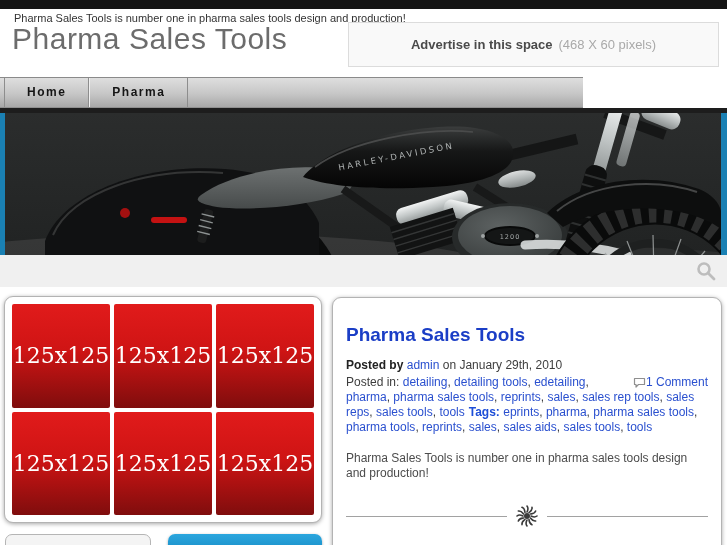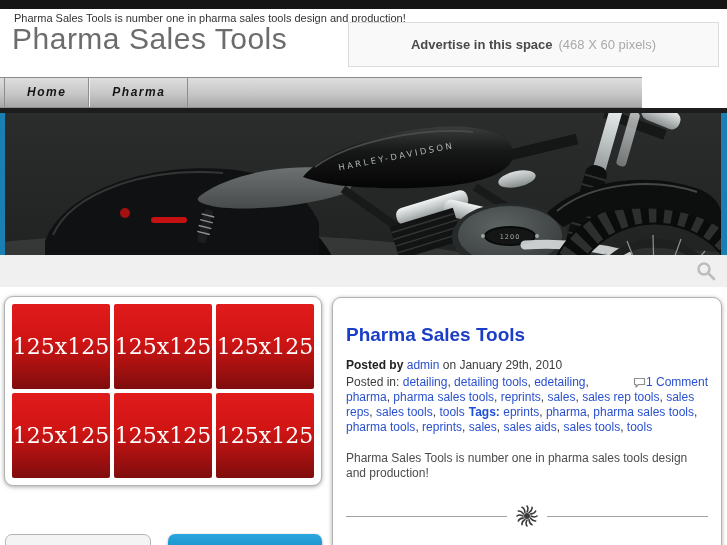--- a/index.html
+++ b/index.html
@@ -17,24 +17,24 @@
   .ad-box {
     position:absolute; left:348px; top:22px; width:371px; height:45px;
     background:#f9f9f9; border:1px solid #dcdcdc;
     display:flex; align-items:center; justify-content:center; gap:6px; cursor:pointer;
   }
   .ad-box .ad-label { font-size:13px; font-weight:bold; color:#4a4a4a; }
   .ad-box .ad-size { font-size:13px; color:#a9a9a9; }
 
   
   .nav {
-    position:absolute; left:0; top:77px; width:642px; height:31px;
+    position:absolute; left:0; top:77px; width:583px; height:31px;
     background:linear-gradient(#dedede, #c6c6c6 55%, #a8a8a8);
     border-top:1px solid #8a8a8a; border-bottom:1px solid #8f8f8f;
-    display:flex; padding-left:4px;font-style:italic;
+    display:flex; padding-left:4px;
   }
   .nav a {
     display:block; line-height:29px; padding:0 22px; text-decoration:none;
     font-size:12px; font-weight:bold; letter-spacing:1.5px; color:#151515;
     border-right:1px solid #8d8d8d; border-left:1px solid #efefef;
   }
   .nav a:first-child { border-left:1px solid #8d8d8d; }
   .nav-dark-strip { position:absolute; left:0; top:108px; width:727px; height:5px; background:#1d1d1d; }
 
   
@@ -60,21 +60,21 @@
     background:none; border:none; cursor:pointer; padding:0;
   }
 
   
   .panel {
     position:absolute; background:#fff; border:1px solid #b3b3b3; border-radius:9px;
     box-shadow:0 1px 4px rgba(0,0,0,.35);
   }
 
   
-  .sidebar-ads { left:4px; top:296px; width:318px; height:190px; padding:7px; }
+  .sidebar-ads { left:4px; top:296px; width:318px; height:227px; padding:7px; }
   .ad-grid { display:grid; grid-template-columns:repeat(3,1fr); gap:4px; height:100%; }
   .ad125 {
     background:linear-gradient(#e11b1b, #cf1414 45%, #7f0d0d);
     border-radius:2px; color:#fff; display:flex; align-items:center; justify-content:center;
     font-family:"DejaVu Serif", serif; font-size:22px; cursor:pointer;
   }
 
   
   .widget-gray {
     position:absolute; left:5px; top:534px; width:146px; height:16px;

